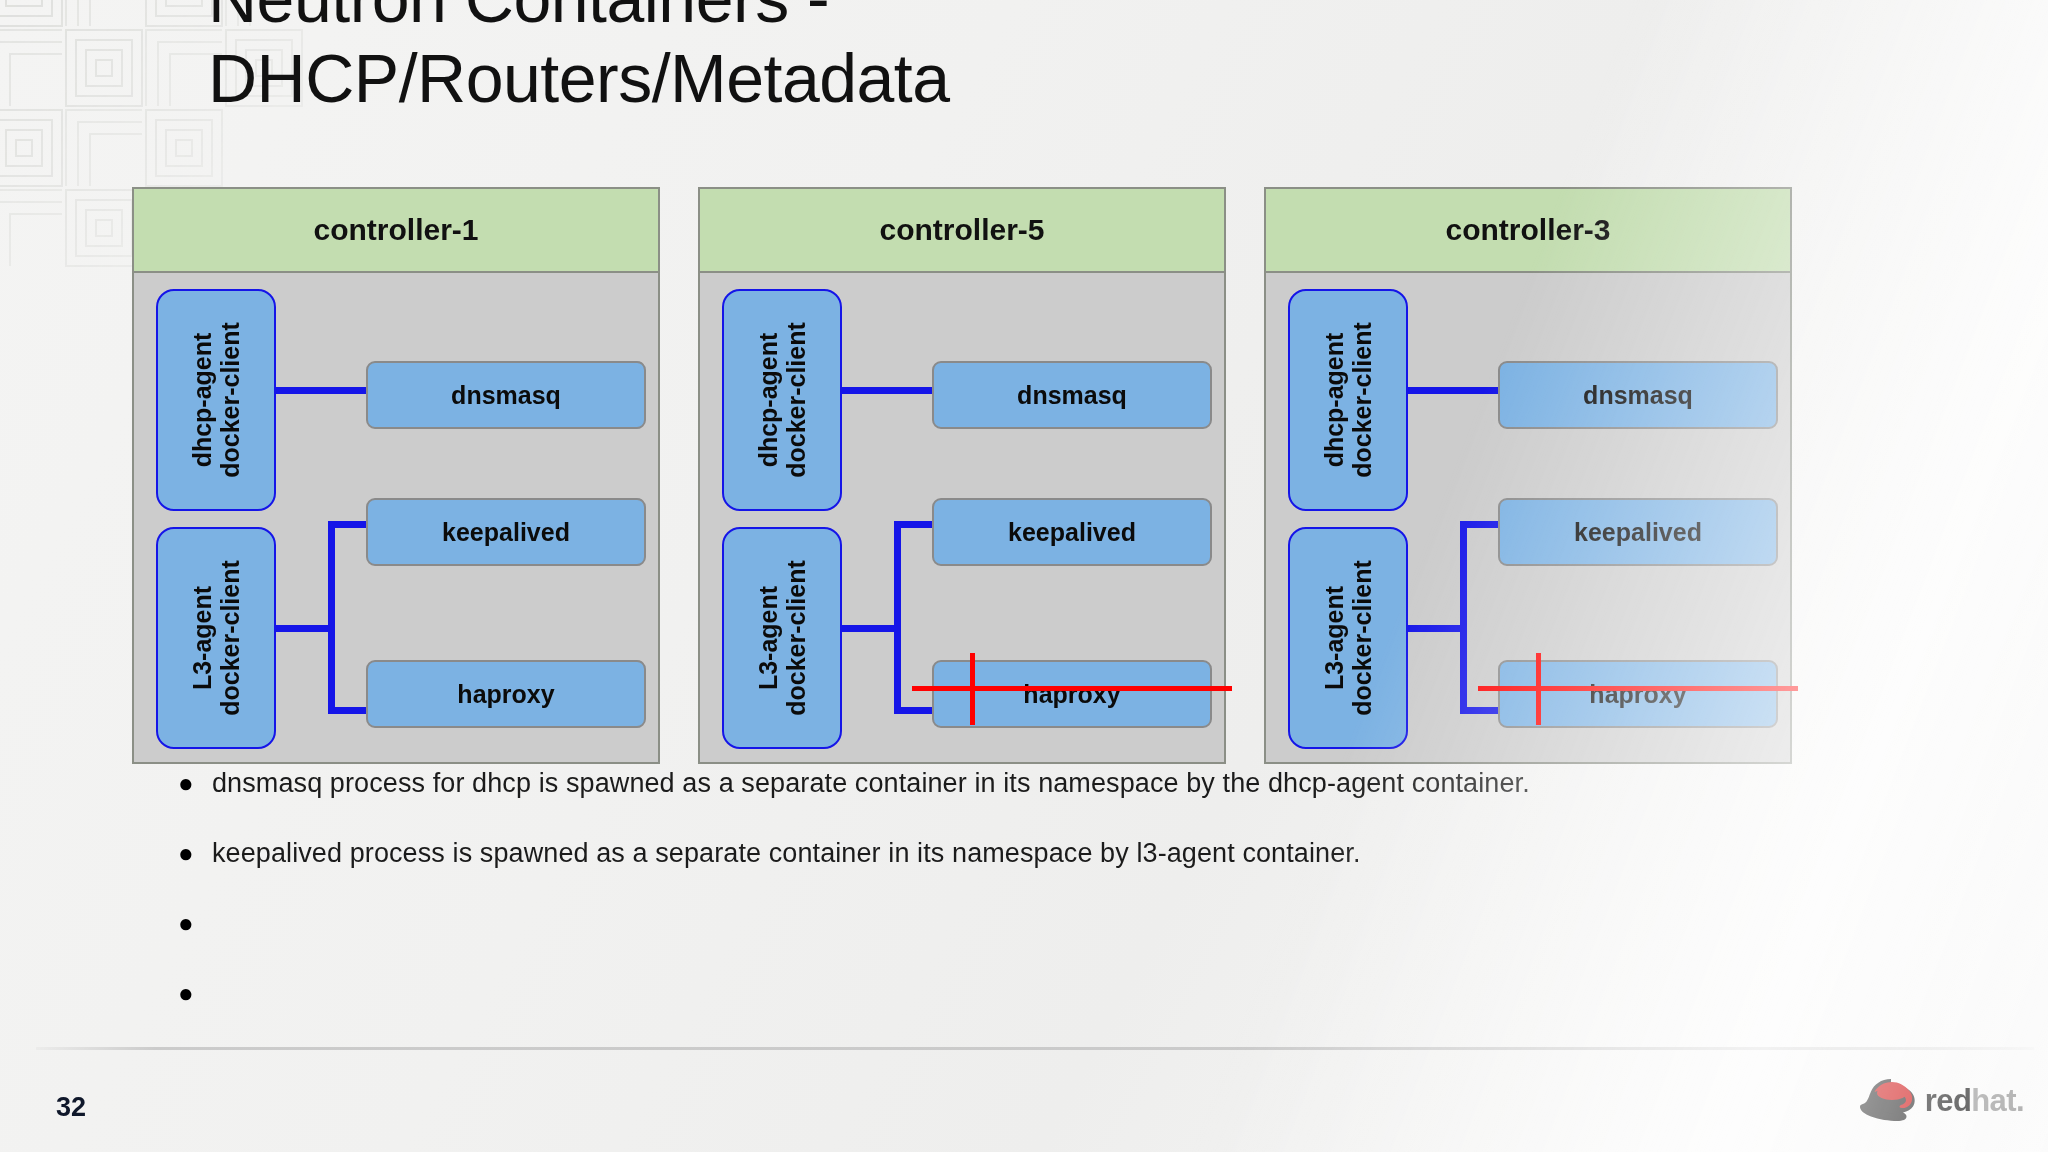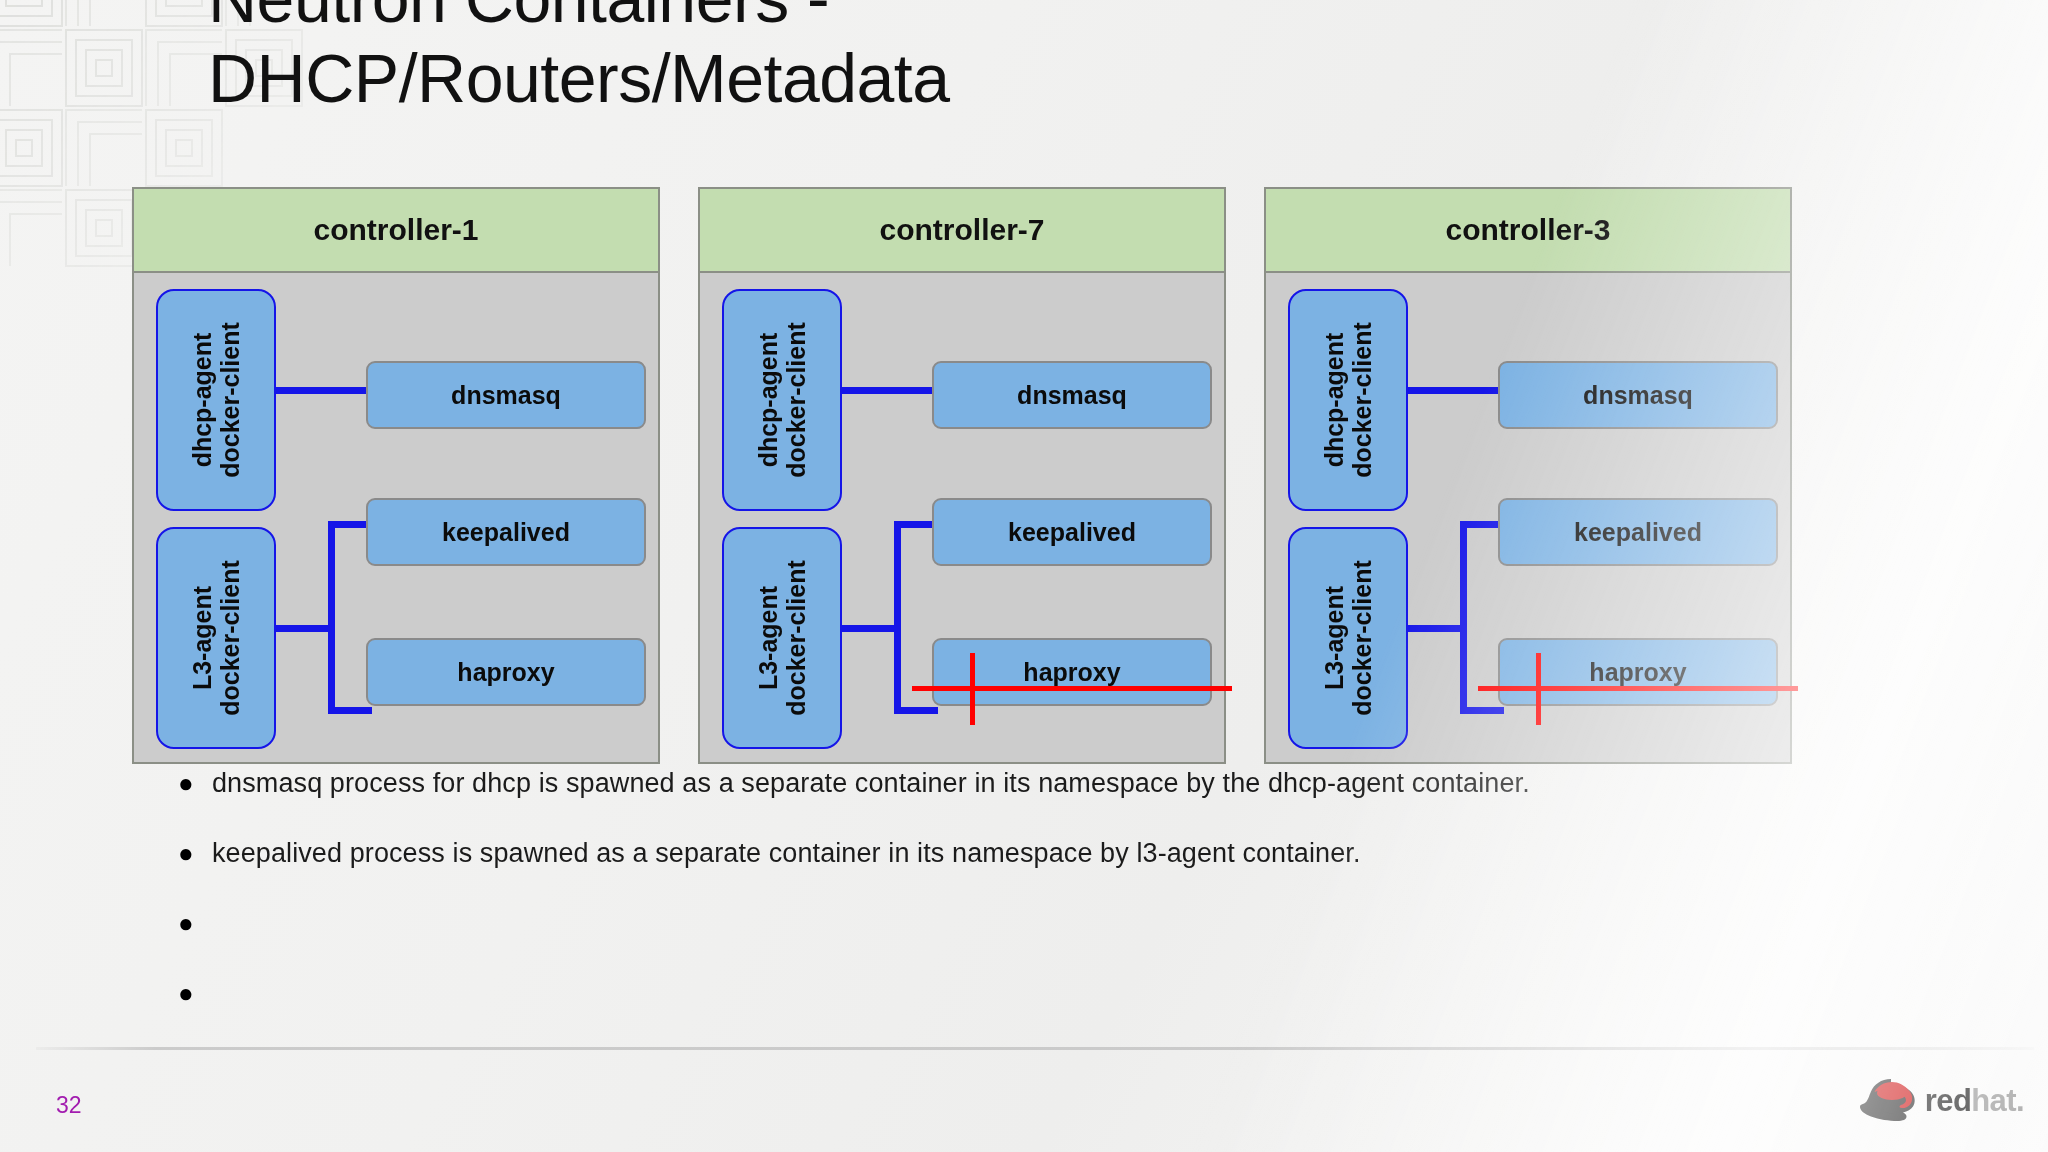--- a/index.html
+++ b/index.html
@@ -139,21 +139,21 @@
     box-sizing: border-box;
     display: flex;
     align-items: center;
     justify-content: center;
     font-size: 25px;
     font-weight: bold;
     color: #0b0b0b;
   }
   .proc-box.dnsmasq   { top: 88px;  }
   .proc-box.keepalived{ top: 225px; }
-  .proc-box.haproxy   { top: 365px; }
+  .proc-box.haproxy   { top: 387px; }
 
   
   .conn {
     position: absolute;
     background: #1515e8;
   }
   .conn-h { height: 7px; }
   .conn-v { width: 7px; }
 
   
@@ -220,22 +220,23 @@
     background: linear-gradient(90deg,
         rgba(200,200,200,0.15) 0%,
         rgba(196,196,196,0.85) 6%,
         rgba(196,196,196,0.85) 88%,
         rgba(225,225,225,0.2) 100%);
   }
   .page-number {
     position: absolute;
     left: 56px;
     top: 1092px;
-    font-size: 23px;
-    color: #a21caf;
+    font-size: 27px;
+    color: #0f172a;
+    font-weight: bold;
   }
   .logo {
     position: absolute;
     right: 24px;
     top: 1078px;
     display: flex;
     align-items: center;
     gap: 6px;
   }
   .logo-mark { width: 60px; height: 44px; display: block; }
@@ -322,21 +323,21 @@
         <div class="conn conn-h c-l3-up"></div>
         <div class="conn conn-h c-l3-down"></div>
 
         <div class="proc-box dnsmasq">dnsmasq</div>
         <div class="proc-box keepalived">keepalived</div>
         <div class="proc-box haproxy">haproxy</div>
       </div>
     </div>
 
     <div class="panel">
-      <div class="panel-header">controller-7</div>
+      <div class="panel-header">controller-5</div>
       <div class="panel-body">
 
         <div class="agent-box dhcp">
           <div class="agent-label">
             <span>dhcp-agent</span><br>
             <span>docker-client</span>
           </div>
         </div>
 
         <div class="agent-box l3">

